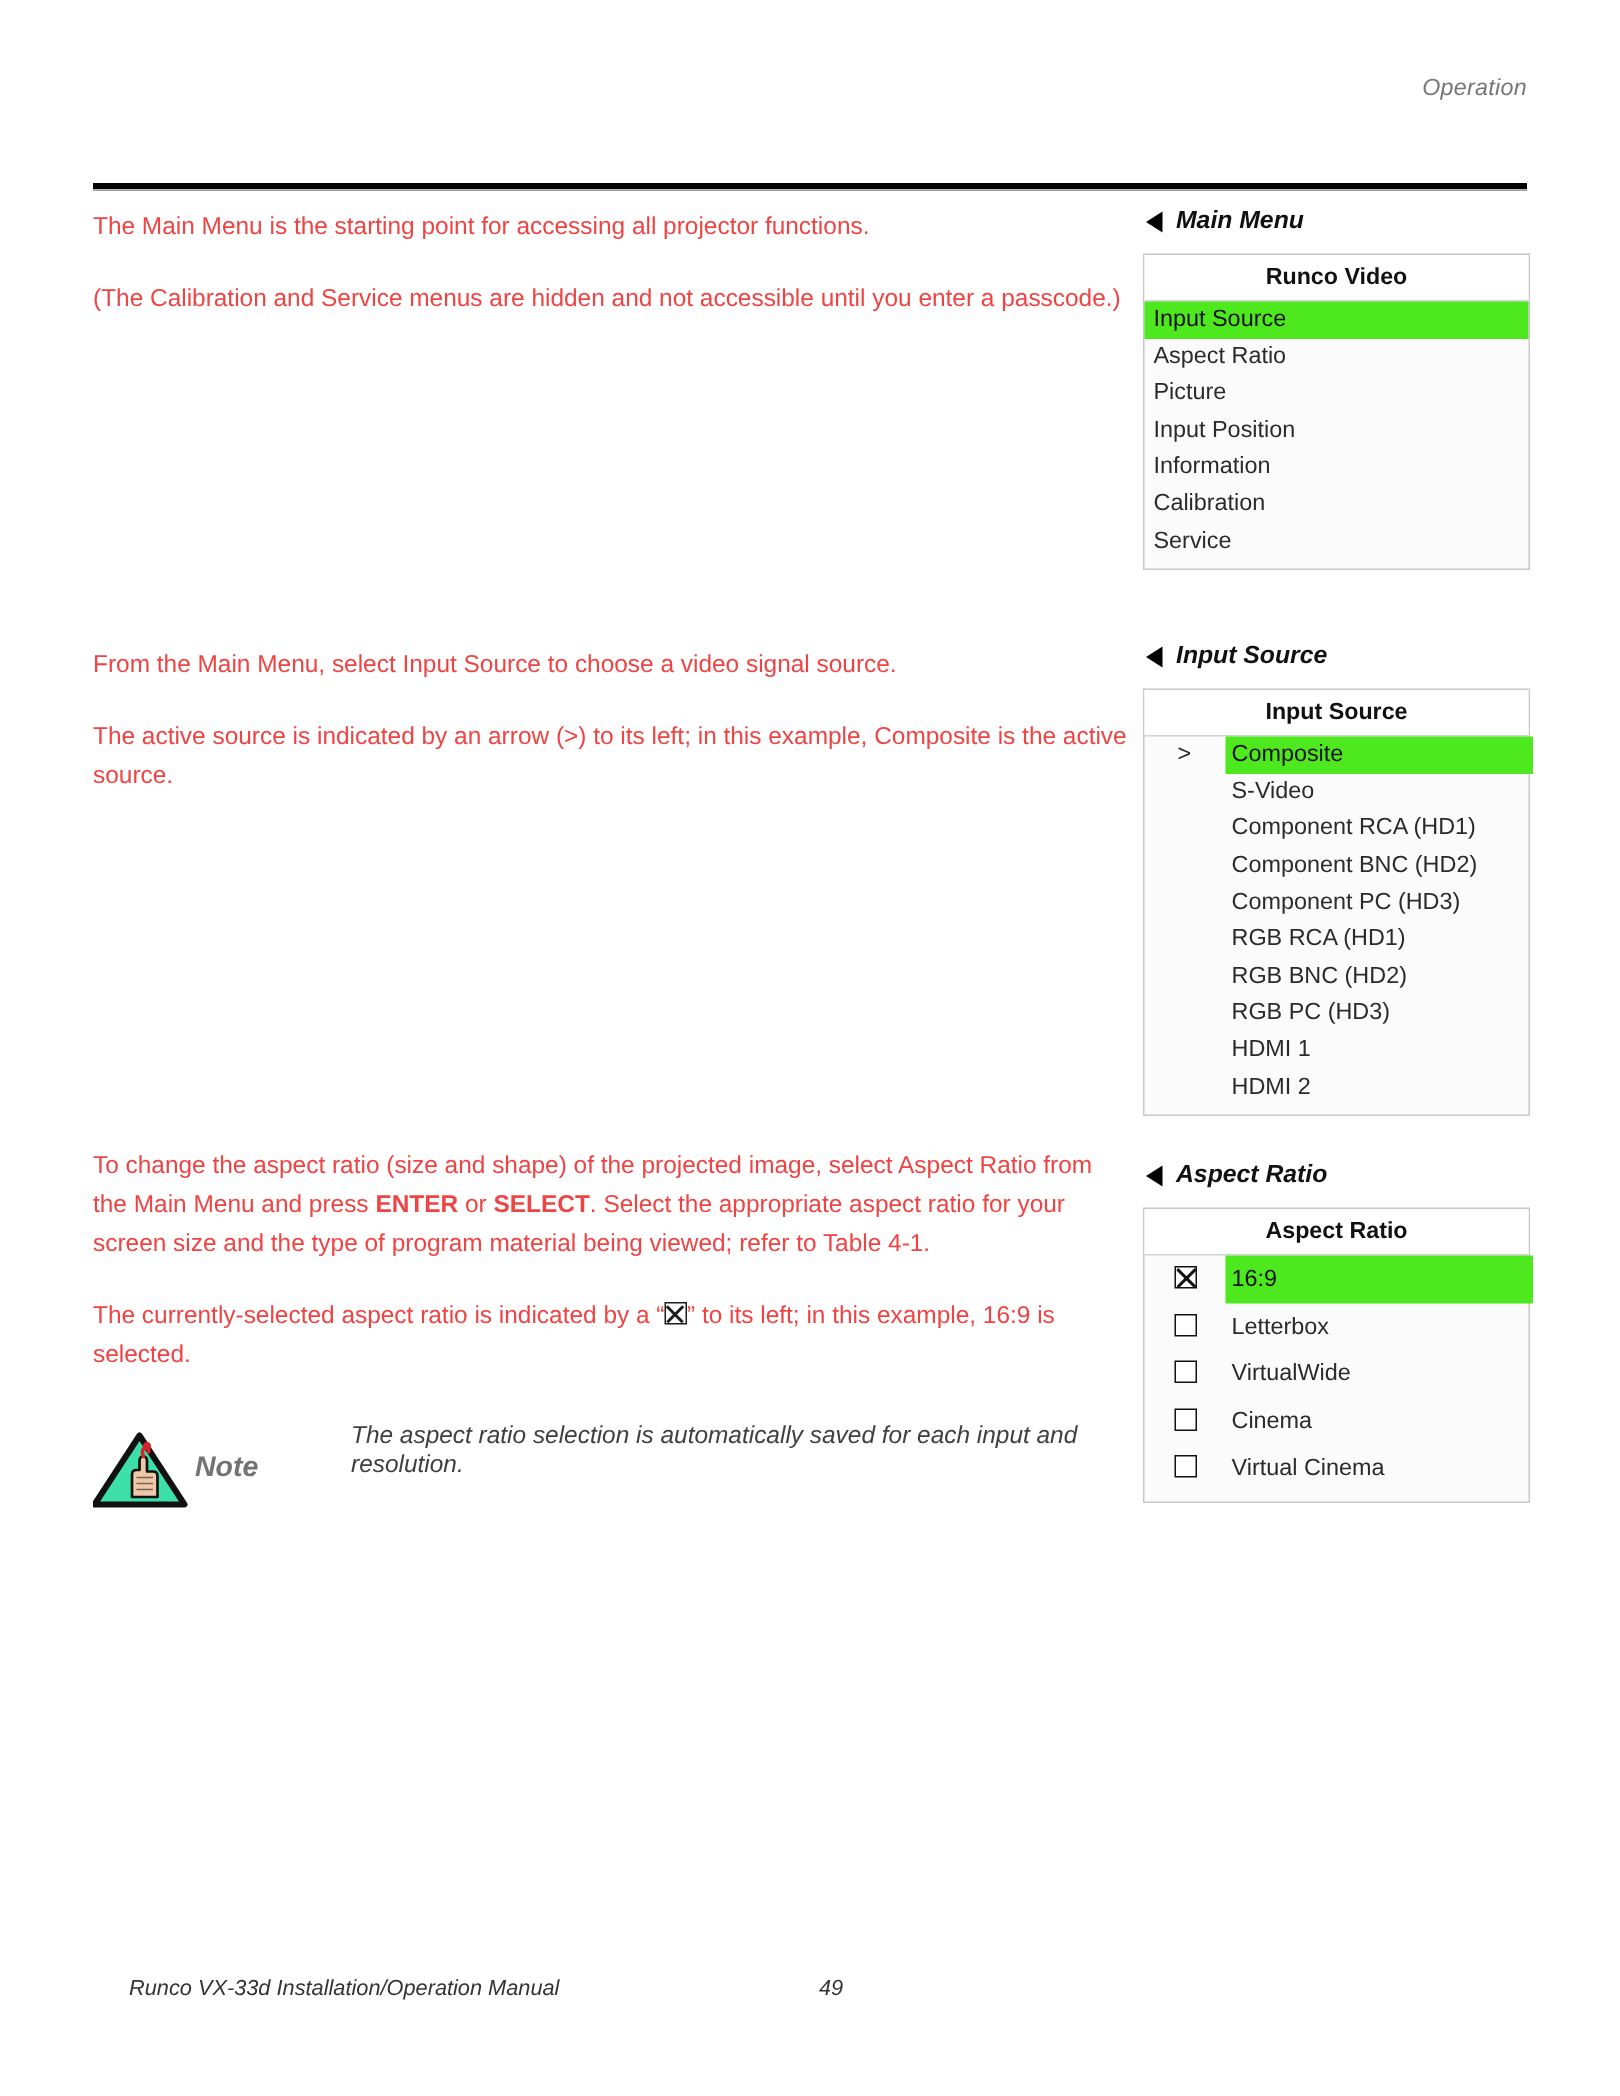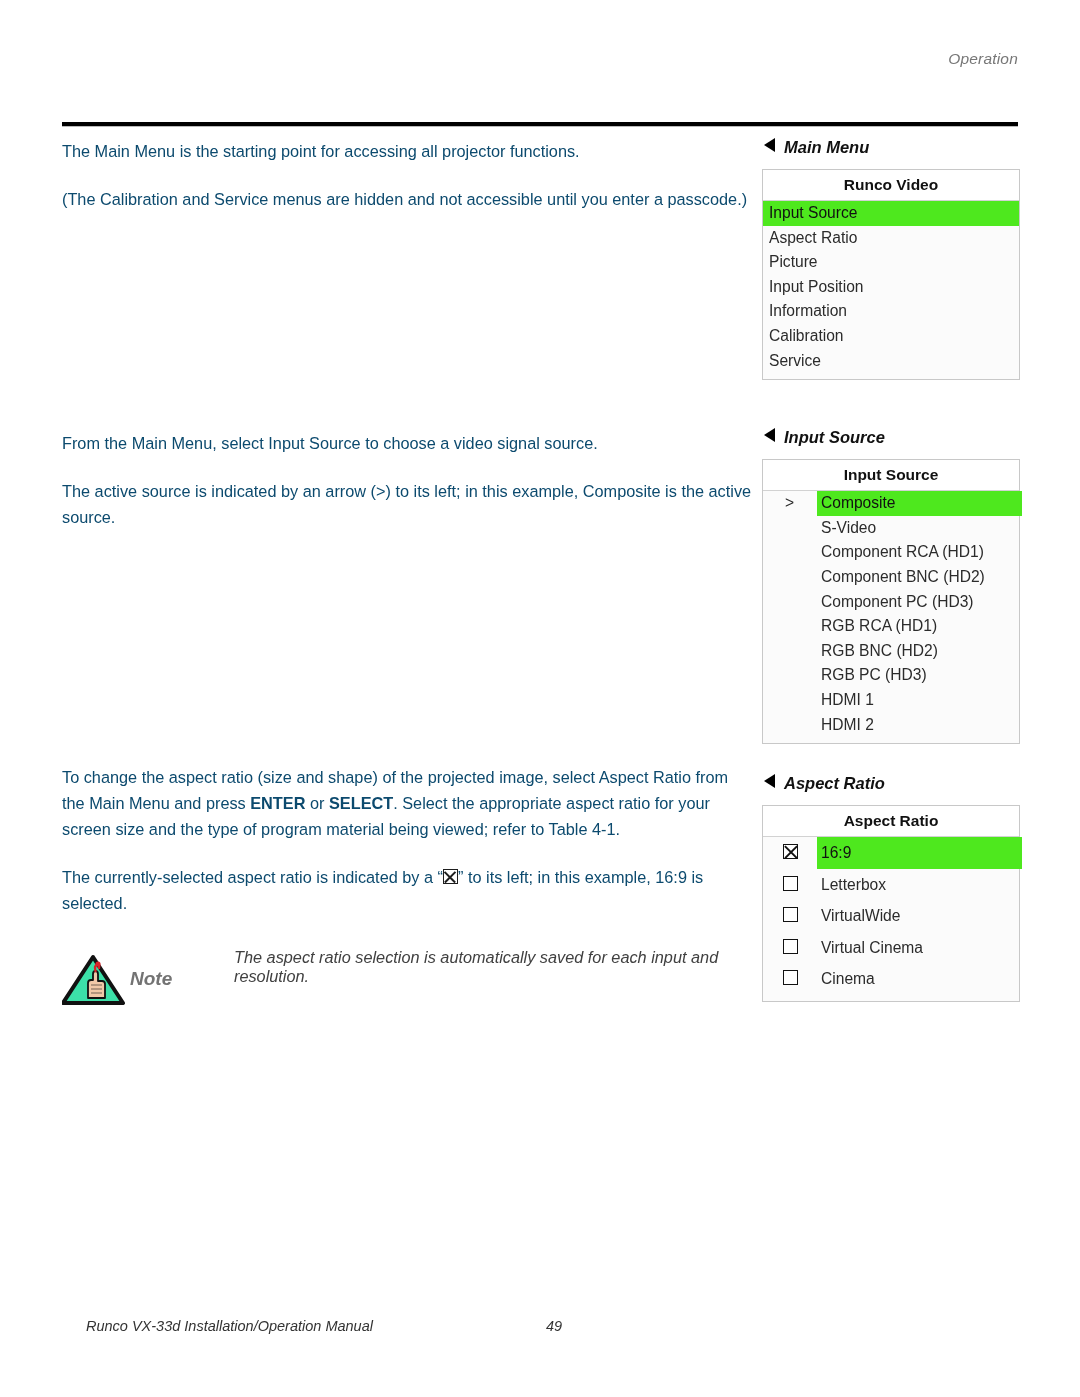--- a/index.html
+++ b/index.html
@@ -57,21 +57,21 @@
     position: absolute;
     left: 762px;
     top: 0;
     width: 258px;
   }
 
   p.body {
     margin: 0 0 22px 0;
     font-size: 16.3px;
     line-height: 26px;
-    color: #0c4a6e;
+    color: #ef4444;
   }
   p.body b { font-weight: bold; }
 
   .boxglyph {
     display: inline-block;
     border: 1.6px solid #1d1d1d;
     width: 13px;
     height: 13px;
     line-height: 12px;
     font-size: 12px;
@@ -128,20 +128,21 @@
 
   
   .osd-block { margin-bottom: 0; }
   .osd-caption {
     font-size: 16.5px;
     font-weight: bold;
     font-style: italic;
     color: #111;
     margin: 0 0 12px 2px;
     display: flex;
+    align-items: center;
     gap: 9px;
   }
   .tri-left {
     width: 0; height: 0;
     border-top: 7px solid transparent;
     border-bottom: 7px solid transparent;
     border-right: 11px solid #000;
     display: inline-block;
   }
 
@@ -354,25 +355,25 @@
         <div class="osd-item cbx">
           <span class="cb"></span>
           <span class="lbl">Letterbox</span>
         </div>
         <div class="osd-item cbx">
           <span class="cb"></span>
           <span class="lbl">VirtualWide</span>
         </div>
         <div class="osd-item cbx">
           <span class="cb"></span>
-          <span class="lbl">Virtual Cinema</span>
+          <span class="lbl">Cinema</span>
         </div>
         <div class="osd-item cbx">
           <span class="cb"></span>
-          <span class="lbl">Cinema</span>
+          <span class="lbl">Virtual Cinema</span>
         </div>
       </div>
     </div>
 
   </div>
 </div>
 
 <div class="page-footer">
   <span>Runco VX-33d Installation/Operation Manual</span>
   <span class="fnum">49</span>

